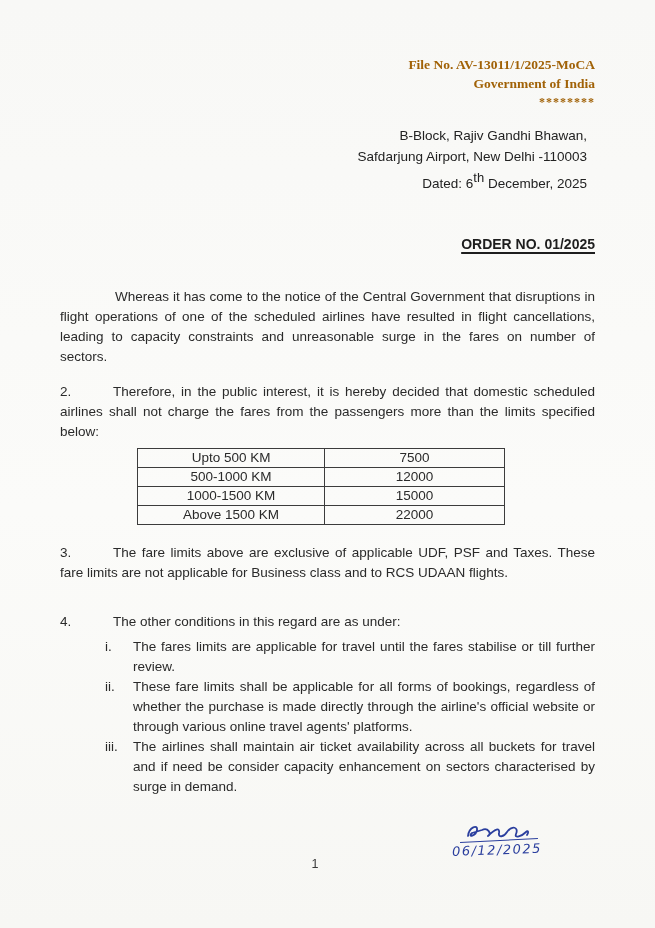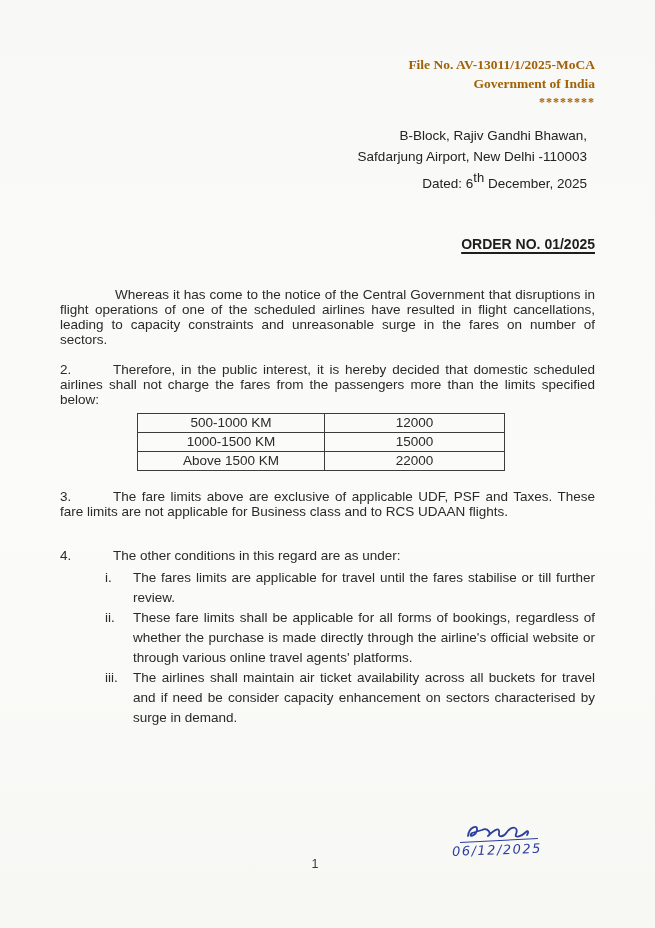--- a/index.html
+++ b/index.html
@@ -49,21 +49,21 @@
   }
   .order-title span {
     text-decoration: underline;
     text-underline-offset: 3px;
     text-decoration-thickness: 1.5px;
   }
 
   
   .para {
     font-size: 13.5px;
-    line-height: 15px;
+    line-height: 20px;
     text-align: justify;
     color: #2a2a2a;
   }
   .para.first { margin-top: 35px; text-indent: 55px; }
   .para.numbered { margin-top: 15px; }
   .pnum { display: inline-block; width: 53px; text-indent: 0; }
   .para.p2 { }
   .para.p3 { margin-top: 18px; }
   .para.p4 { margin-top: 29px; }
 
@@ -163,20 +163,24 @@
   <p class="para numbered p2">
     <span class="pnum">2.</span><span>Therefore, in the public interest, it is hereby decided that domestic scheduled airlines shall not charge the fares from the passengers more than the limits specified below:</span>
   </p>
 
   <table class="fare-table">
     <colgroup>
         <col class="c1">
         <col class="c2">
       </colgroup>
     <tbody>
+    <tr>
+      <td>Upto 500 KM</td>
+      <td>7500</td>
+    </tr>
     <tr>
       <td>500-1000 KM</td>
       <td>12000</td>
     </tr>
     <tr>
       <td>1000-1500 KM</td>
       <td>15000</td>
     </tr>
     <tr>
       <td>Above 1500 KM</td>

